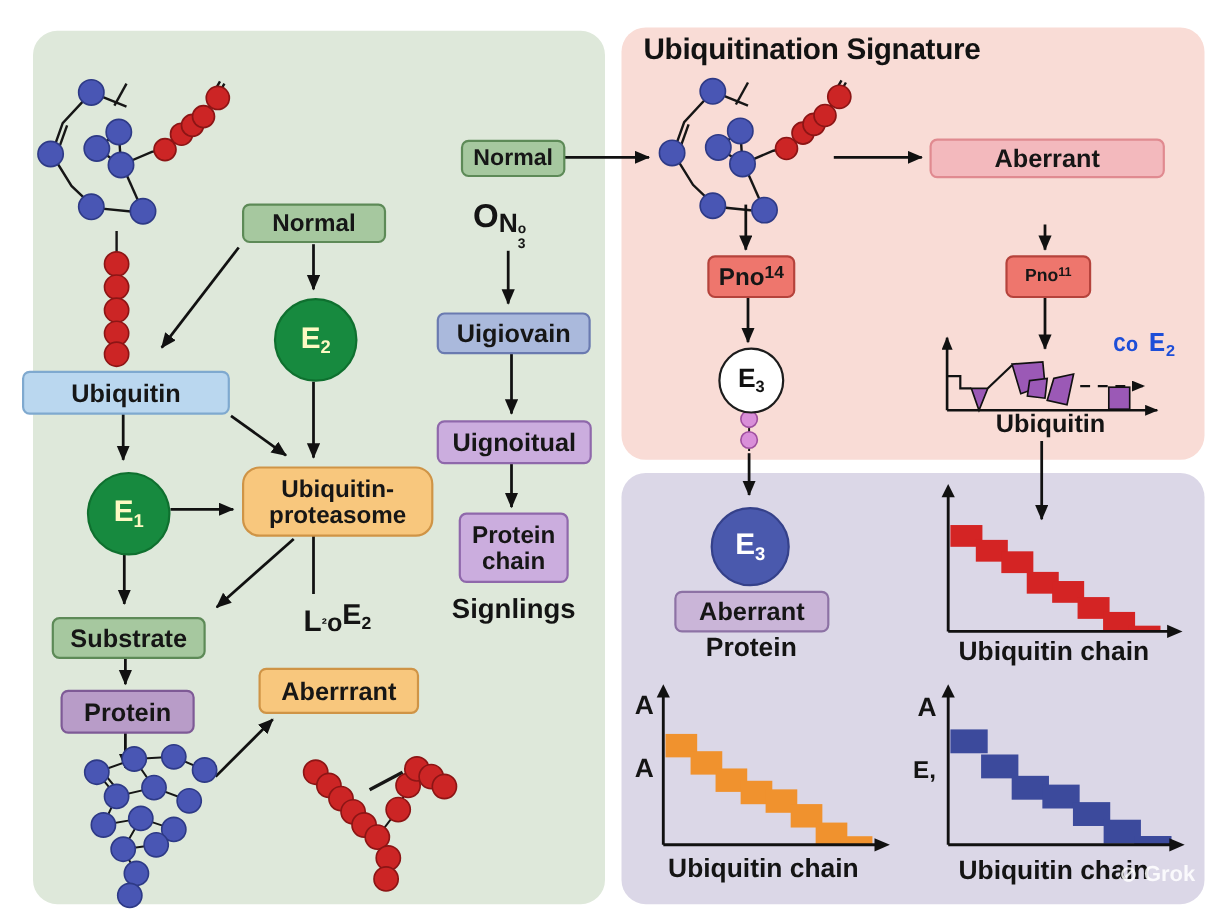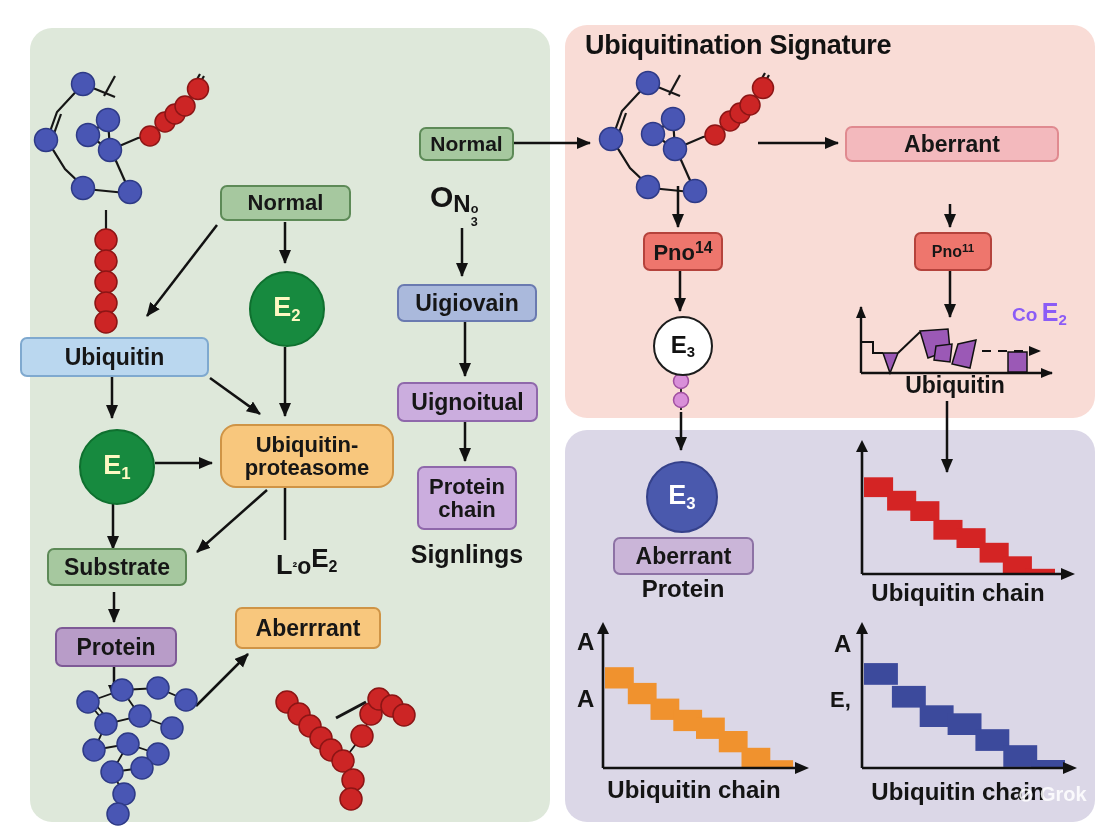--- a/index.html
+++ b/index.html
@@ -194,21 +194,21 @@
   </div>
   <div class="circle gcirc" style="left:79px;top:429px;width:72px;height:72px;">
     <span><span>E</span><span class="sb">1</span></span>
   </div>
 
   <div class="box orange" style="left:220px;top:424px;width:170px;height:60px;flex-direction:column;font-size:22px;border-radius:16px;">
     <span>Ubiquitin-</span>
       <span>proteasome</span>
   </div>
 
-  <div class="box green" style="left:47px;top:548px;width:136px;height:34px;justify-content:center;">
+  <div class="box green" style="left:47px;top:561px;width:136px;height:34px;justify-content:center;">
       <span>Substrate</span>
     </div>
   <div class="box dpurple" style="left:55px;top:627px;width:118px;height:36px;">
       <span>Protein</span>
     </div>
   <div class="box orange" style="left:235px;top:607px;width:142px;height:38px;">
       <span>Aberrrant</span>
     </div>
 
   <div class="abs" style="left:276px;top:543px;font-weight:700;color:#141414;font-size:27px;">
@@ -243,21 +243,21 @@
     <span><span>Pno</span><span class="sp" style="font-size:0.72em;">14</span></span>
   </div>
   <div class="box redbox" style="left:914px;top:232px;width:74px;height:35px;font-size:16px;">
     <span><span>Pno</span><span class="sp" style="font-size:0.72em;">11</span></span>
   </div>
 
   <div class="circle wcirc" style="left:653px;top:316px;width:56px;height:56px;">
     <span><span>E</span><span class="sb">3</span></span>
   </div>
 
-  <div class="abs" style="left:1012px;top:298px;font-weight:700;color:#8b5cf6;">
+  <div class="abs" style="left:1012px;top:298px;font-weight:700;color:#1d4ed8;font-family:Liberation Mono, monospace;">
     <span style="font-size:19px;">Co</span>
     <span style="font-size:25px;">E</span><span class="sb" style="font-size:15px;">2</span>
   </div>
   <div class="lbl" style="left:905px;top:372px;width:100px;font-size:23px;"><span>Ubiquitin</span></div>
 
   <div class="circle bcirc" style="left:646px;top:461px;width:68px;height:68px;">
     <span><span>E</span><span class="sb">3</span></span>
   </div>
   <div class="box lavbox" style="left:613px;top:537px;width:137px;height:34px;">
       <span>Aberrant</span>

